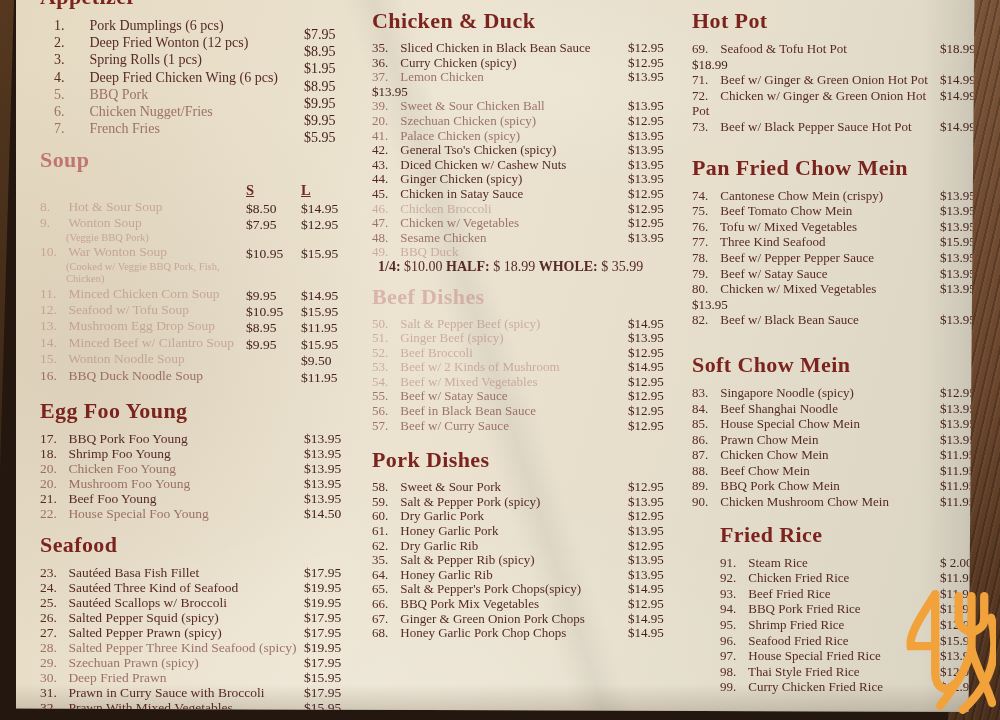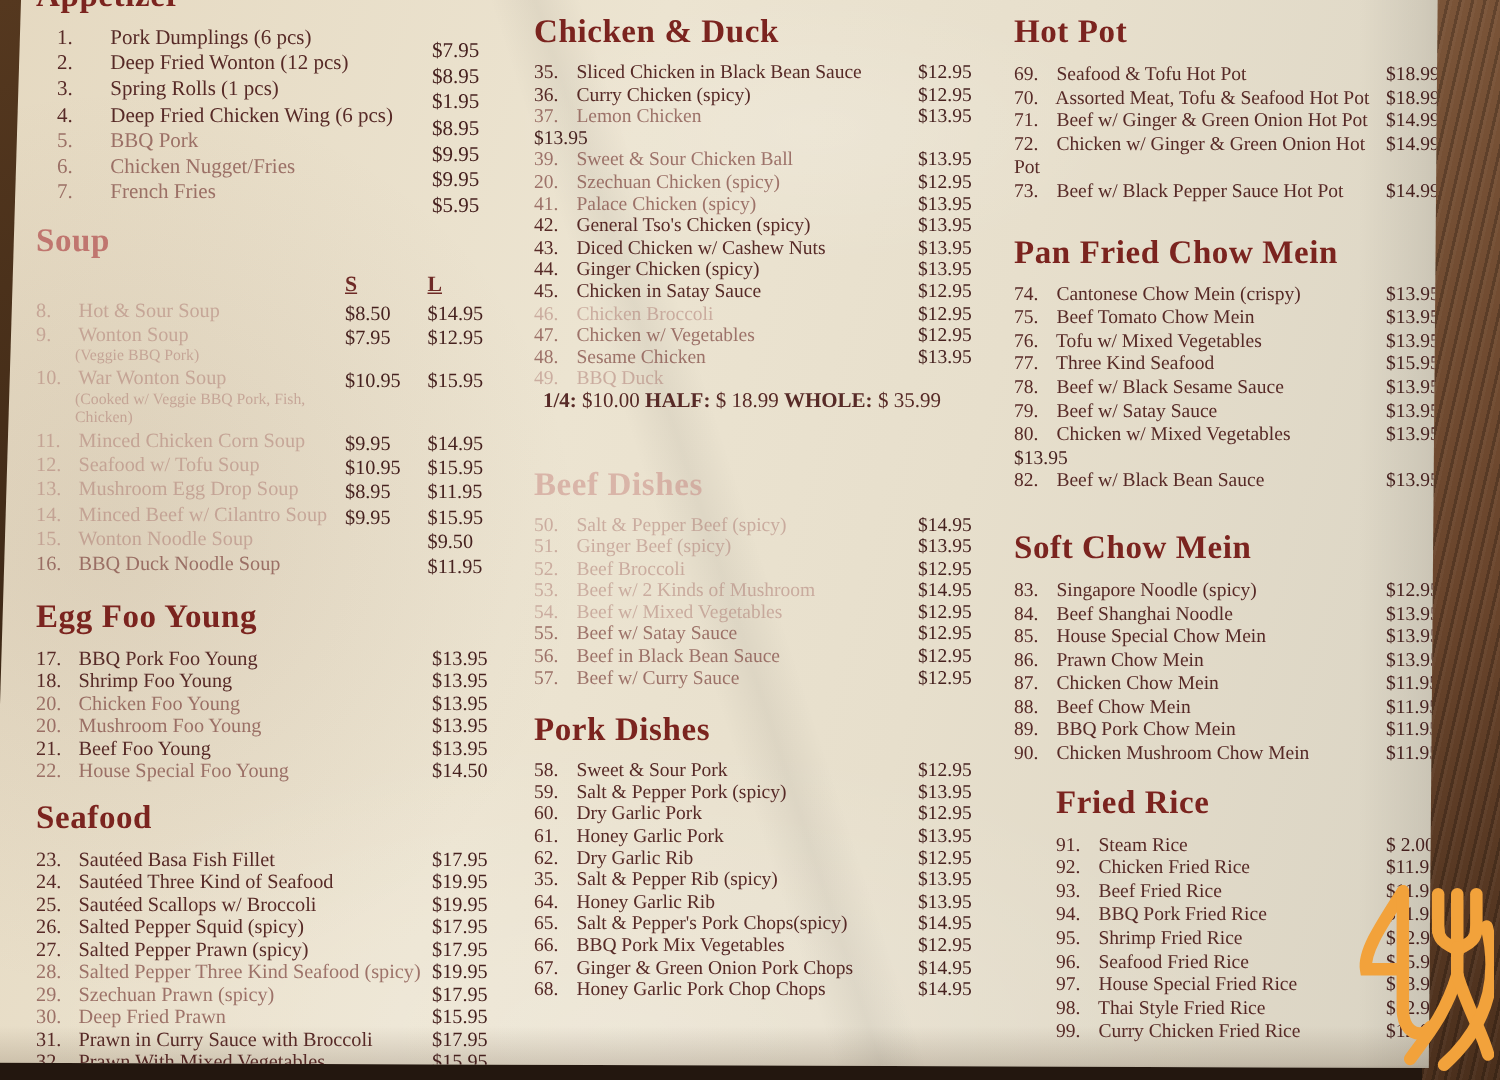--- a/index.html
+++ b/index.html
@@ -10,21 +10,21 @@
   }
   
   .wood-right{
     position:absolute;top:0;right:0;width:52px;height:720px;
     background:
       repeating-linear-gradient(103deg, rgba(0,0,0,.20) 0 2px, rgba(255,255,255,.03) 2px 4px, transparent 4px 8px),
       linear-gradient(170deg,#7a5438 0%,#6a452c 55%,#4a2f1c 100%);
   }
   
   .paper{
-    position:absolute;left:0;top:0;width:984px;height:720px;
+    position:absolute;left:16px;top:0;width:984px;height:720px;
     clip-path:polygon(0 0, 97.4% 0, 96.8% 98.9%, 0 98.4%);
     background:
       linear-gradient(180deg, rgba(0,0,0,0) 95%, rgba(90,70,50,.20) 98.6%, rgba(40,28,18,.45) 100%),
       linear-gradient(90deg, rgba(0,0,0,0) 92%, rgba(0,0,0,.07) 96.5%, rgba(0,0,0,.16) 100%),
       radial-gradient(60% 40% at 42% 96%, rgba(255,255,255,.20), rgba(255,255,255,0) 70%),
       radial-gradient(45% 60% at 8% 50%, rgba(120,90,70,.10), rgba(120,90,70,0) 70%),
       linear-gradient(105deg,#e5d9c1 0%,#ece4d1 38%,#e7dfcc 62%,#d9d3c3 100%);
   }
   .paper::before{ 
     content:"";position:absolute;inset:0;pointer-events:none;
@@ -303,21 +303,21 @@
           <span class="price">$12.95</span>
         </div>
         <div class="row">
           <span class="lab fade1"><span><span class="num">48.</span><span class="nm"> Sesame Chicken</span></span></span>
           <span class="price">$13.95</span>
         </div>
         <div class="row">
           <span class="lab fade2"><span><span class="num">49.</span><span class="nm"> BBQ Duck</span><span class="opts fade0"><b>  1/4: </b><span>$10.00 </span><b>  HALF: </b><span>$ 18.99 </span><b>  WHOLE: </b><span>$ 35.99 </span></span></span></span>
         </div>
       </div>
-      <div class="menu-section sec-beef" style="margin-top: 34px;">
+      <div class="menu-section sec-beef" style="margin-top: 9px;">
         <h2 class="sec-title tfade2">Beef Dishes</h2>
         <div class="row">
           <span class="lab fade2"><span><span class="num">50.</span><span class="nm"> Salt &amp; Pepper Beef (spicy)</span></span></span>
           <span class="price">$14.95</span>
         </div>
         <div class="row">
           <span class="lab fade2"><span><span class="num">51.</span><span class="nm"> Ginger Beef (spicy)</span></span></span>
           <span class="price">$13.95</span>
         </div>
         <div class="row">
@@ -394,21 +394,20 @@
       </div>
     </div>
   <div class="menu-col col3">
       <div class="menu-section sec-hotpot">
         <h2 class="sec-title">Hot Pot</h2>
         <div class="row">
           <span class="lab fade0"><span><span class="num">69.</span><span class="nm"> Seafood &amp; Tofu Hot Pot</span></span></span>
           <span class="price">$18.99</span>
         </div>
         <div class="row">
-          <span class="lab fade0"><span><span class="num">70.</span><span class="nm"> Assorted Meat, Tofu &amp; Seafood Hot Pot</span></span></span>
           <span class="price">$18.99</span>
         </div>
         <div class="row">
           <span class="lab fade0"><span><span class="num">71.</span><span class="nm"> Beef w/ Ginger &amp; Green Onion Hot Pot</span></span></span>
           <span class="price">$14.99</span>
         </div>
         <div class="row">
           <span class="lab fade0"><span><span class="num">72.</span><span class="nm"> Chicken w/ Ginger &amp; Green Onion Hot Pot</span></span></span>
           <span class="price">$14.99</span>
         </div>
@@ -429,21 +428,21 @@
         </div>
         <div class="row">
           <span class="lab fade0"><span><span class="num">76.</span><span class="nm"> Tofu w/ Mixed Vegetables</span></span></span>
           <span class="price">$13.95</span>
         </div>
         <div class="row">
           <span class="lab fade0"><span><span class="num">77.</span><span class="nm"> Three Kind Seafood</span></span></span>
           <span class="price">$15.95</span>
         </div>
         <div class="row">
-          <span class="lab fade0"><span><span class="num">78.</span><span class="nm"> Beef w/ Black Sesame Sauce</span></span></span>
+          <span class="lab fade0"><span><span class="num">78.</span><span class="nm"> Beef w/ Pepper Pepper Sauce</span></span></span>
           <span class="price">$13.95</span>
         </div>
         <div class="row">
           <span class="lab fade0"><span><span class="num">79.</span><span class="nm"> Beef w/ Satay Sauce</span></span></span>
           <span class="price">$13.95</span>
         </div>
         <div class="row">
           <span class="lab fade0"><span><span class="num">80.</span><span class="nm"> Chicken w/ Mixed Vegetables</span></span></span>
           <span class="price">$13.95</span>
         </div>

